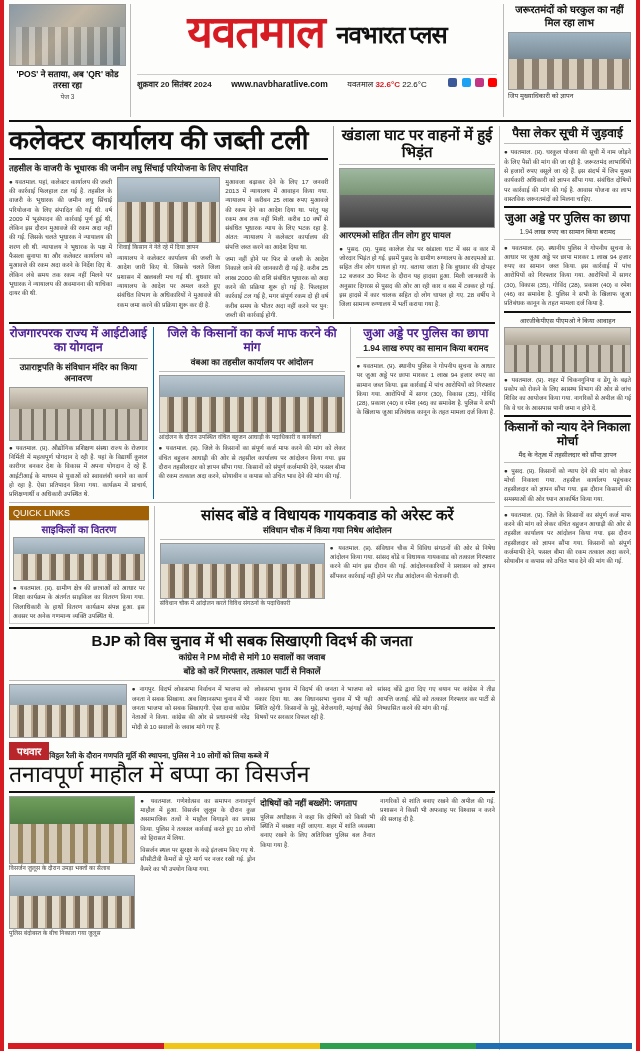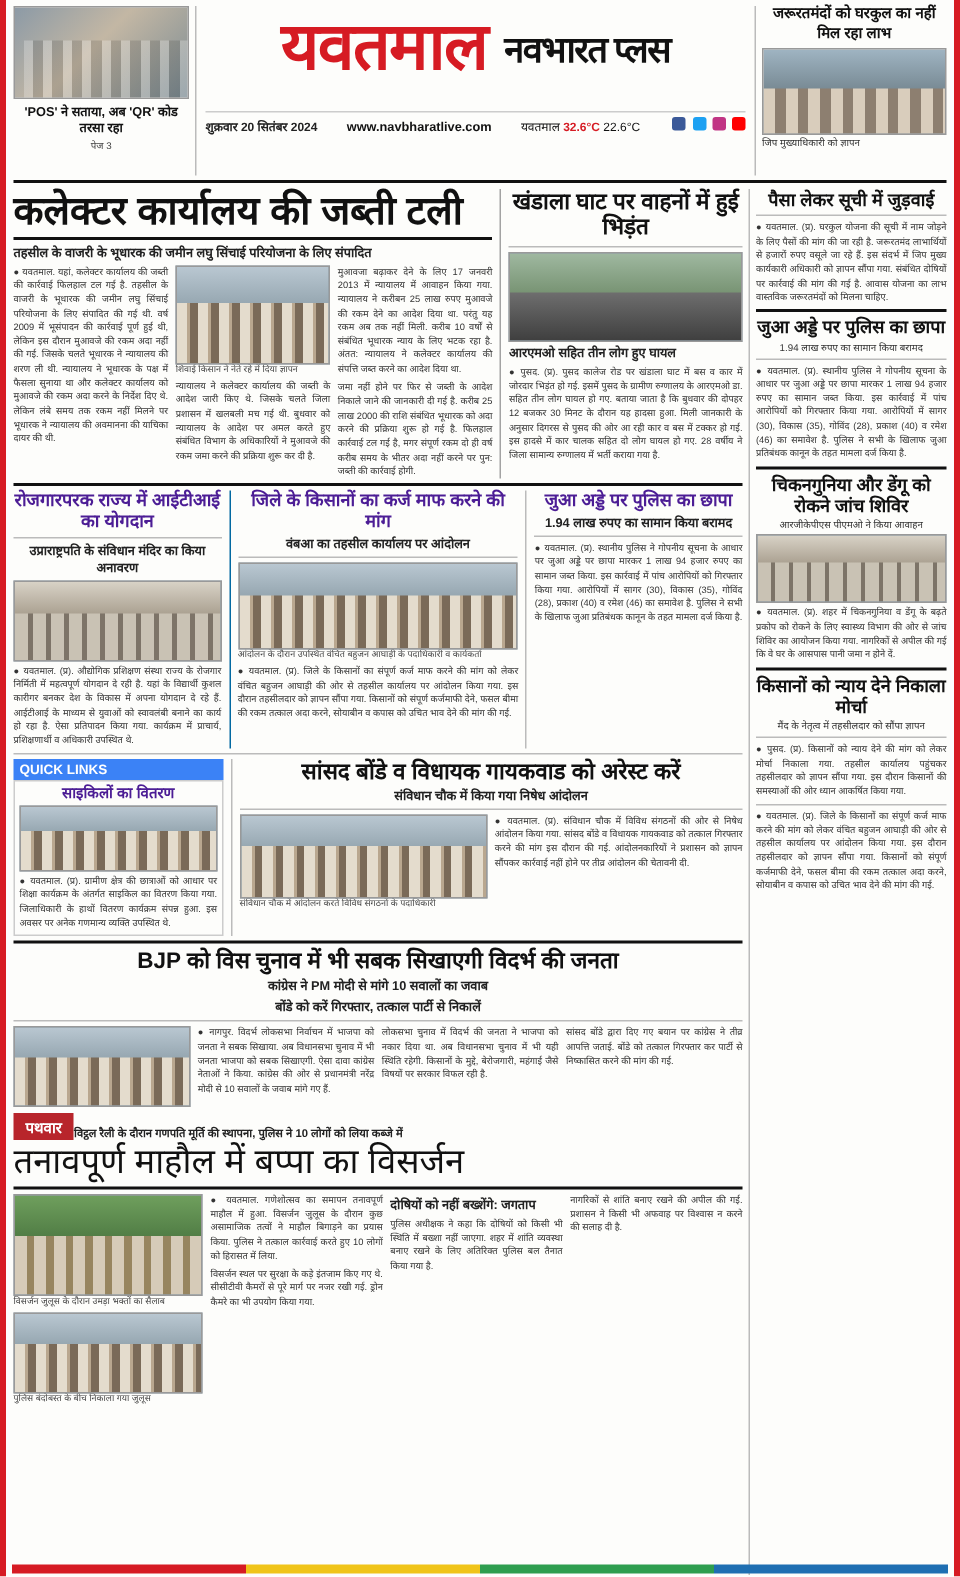--- a/index.html
+++ b/index.html
@@ -111,21 +111,21 @@
   .photo.green::after{
     content:""; position:absolute; left:0;right:0;bottom:0;height:58%;
     background: repeating-linear-gradient(90deg,#d6cbb8 0 8px,#97855f 8px 13px);
   }
   .photo.green::before{
     content:""; position:absolute; left:0;right:0;top:0;height:46%;
     background: linear-gradient(180deg,#6f9f5d,#4e7a43);
   }
   .photo-cap { font-size:6px; color:#444; margin-top:1px; line-height:1.25;}
 
-  .qlinks { background:#3b82f6; color:#fff; font-size:9px; font-weight:bold; padding:2px 4px; }
+  .qlinks { background:#a16207; color:#fff; font-size:9px; font-weight:normal; padding:2px 4px; }
   .qbox { border:1px solid #ccc; padding:3px; }
 
   .pathwar { display:flex; align-items:flex-end; gap:0; margin:4px 0 2px; }
   .pathwar .tag {
     background:#b8252b; color:#fff; font-size:10px; font-weight:bold; padding:2px 8px;
   }
   .pathwar .note { font-size:7.5px; color:#222; font-weight:bold;}
   .vis-head { font-size:23px; font-weight:normal; color:#111; line-height:1.1; }
 
   .banner-bjp { font-size:15px; font-weight:bold; color:#111; line-height:1.2;}
@@ -332,21 +332,20 @@
       <div>
         <div class="rt-head">जुआ अड्डे पर पुलिस का छापा</div>
         <div class="rt-sub">1.94 लाख रुपए का सामान किया बरामद</div>
         <div class="rule-thin"></div>
         <div class="txt">● यवतमाल. (प्र). स्थानीय पुलिस ने गोपनीय सूचना के आधार पर जुआ अड्डे पर छापा मारकर 1 लाख 94 हजार रुपए का सामान जब्त किया. इस कार्रवाई में पांच आरोपियों को गिरफ्तार किया गया. आरोपियों में सागर (30), विकास (35), गोविंद (28), प्रकाश (40) व रमेश (46) का समावेश है. पुलिस ने सभी के खिलाफ जुआ प्रतिबंधक कानून के तहत मामला दर्ज किया है.</div>
       </div>
 
       <div class="rule"></div>
 
       <div>
-        <div class="rt-head">चिकनगुनिया और डेंगू को रोकने जांच शिविर</div>
         <div class="rt-sub">आरजीकेपीएस पीएमओ ने किया आवाहन</div>
         <div class="photo hall" style="height:46px;margin-top:2px"></div>
         <div class="txt" style="margin-top:2px">● यवतमाल. (प्र). शहर में चिकनगुनिया व डेंगू के बढ़ते प्रकोप को रोकने के लिए स्वास्थ्य विभाग की ओर से जांच शिविर का आयोजन किया गया. नागरिकों से अपील की गई कि वे घर के आसपास पानी जमा न होने दें.</div>
       </div>
 
       <div class="rule"></div>
 
       <div>
         <div class="rt-head">किसानों को न्याय देने निकाला मोर्चा</div>
         <div class="rt-sub">मैंद के नेतृत्व में तहसीलदार को सौंपा ज्ञापन</div>

